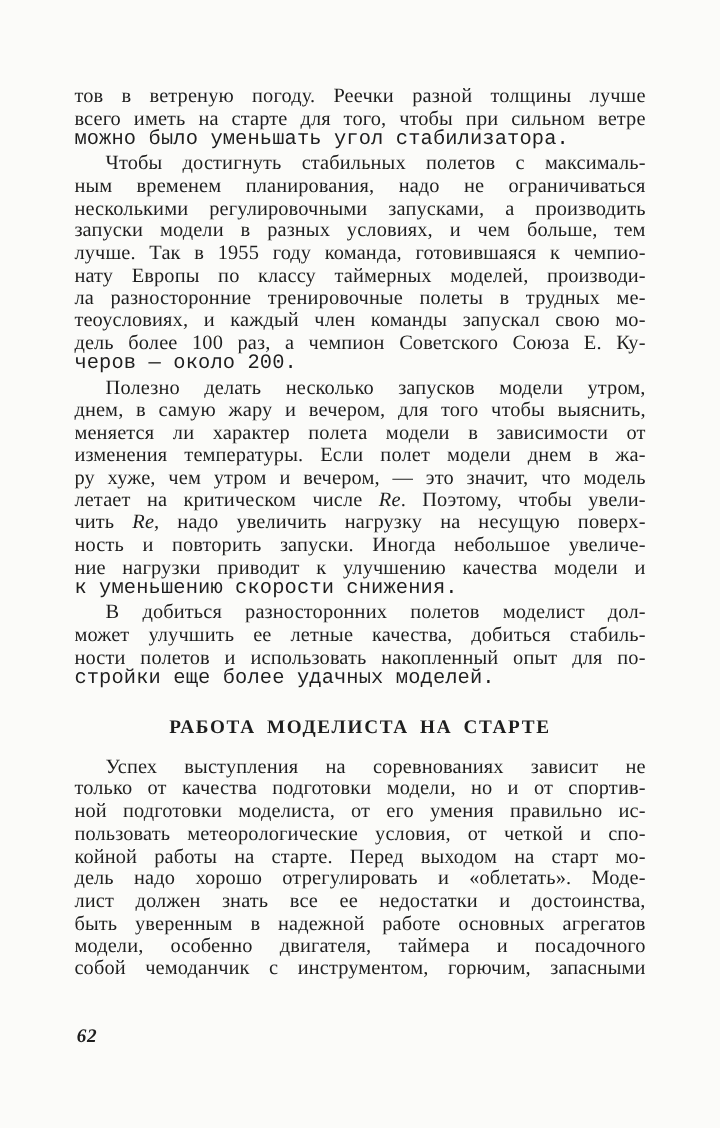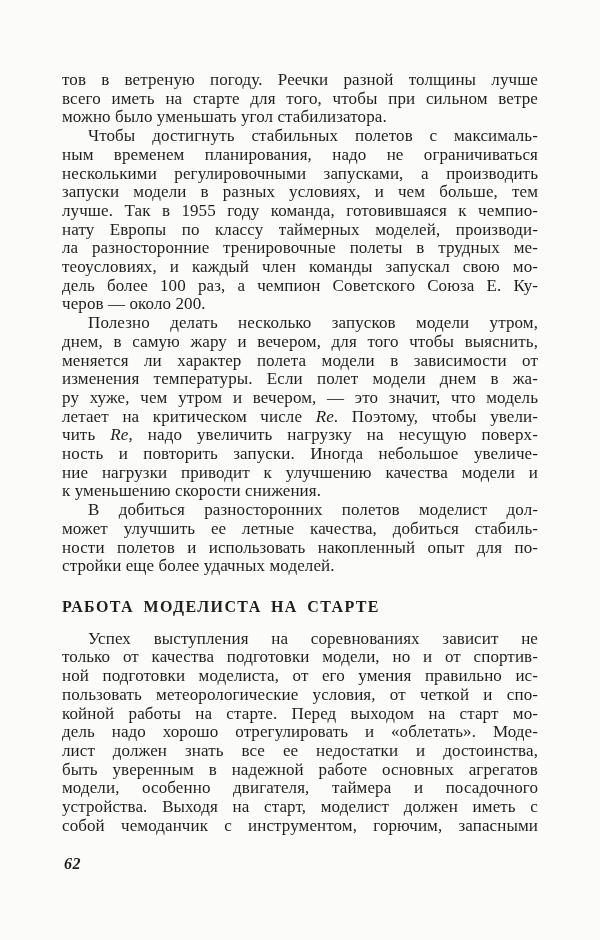--- a/index.html
+++ b/index.html
@@ -8,25 +8,25 @@
     background:#fbfbf9;
     color:#1e1e1e;
     font-family:"Liberation Serif","DejaVu Serif",serif;
   }
   .page{position:absolute;inset:0;border-radius:23px;}
   .column{position:absolute;left:62px;top:71px;width:476px;}
   .line{
     font-size:17px;line-height:18.7px;letter-spacing:0.1px;
     text-align:justify;text-align-last:justify;
   }
-  .line.last{text-align:left;text-align-last:left;}
+  .line.last{text-align:left;text-align-last:left;font-family:Liberation Mono, monospace;}
   .line.indent{text-indent:26px;}
   .heading{
     font-size:16px;line-height:18.7px;font-weight:bold;
-    text-align:left;letter-spacing:1.4px;word-spacing:4px;
+    text-align:center;letter-spacing:1.4px;word-spacing:4px;
     margin:22px 0 13px 0;
   }
   .page-number{
     position:absolute;left:64px;top:855px;
     font-size:16px;font-weight:bold;letter-spacing:0.5px;font-style:italic;
   }
 </style>
 </head>
 <body>
 
@@ -74,19 +74,18 @@
         <div>
           <div class="line indent">Успех выступления на соревнованиях зависит не</div>
           <div class="line">только от качества подготовки модели, но и от спортив-</div>
           <div class="line">ной подготовки моделиста, от его умения правильно ис-</div>
           <div class="line">пользовать метеорологические условия, от четкой и спо-</div>
           <div class="line">койной работы на старте. Перед выходом на старт мо-</div>
           <div class="line">дель надо хорошо отрегулировать и «облетать». Моде-</div>
           <div class="line">лист должен знать все ее недостатки и достоинства,</div>
           <div class="line">быть уверенным в надежной работе основных агрегатов</div>
           <div class="line">модели, особенно двигателя, таймера и посадочного</div>
-          <div class="line">устройства. Выходя на старт, моделист должен иметь с</div>
           <div class="line">собой чемоданчик с инструментом, горючим, запасными</div>
         </div>
       </div>
   </div>
   <div class="page-number">62</div>
 </div>
 
 </body></html>

